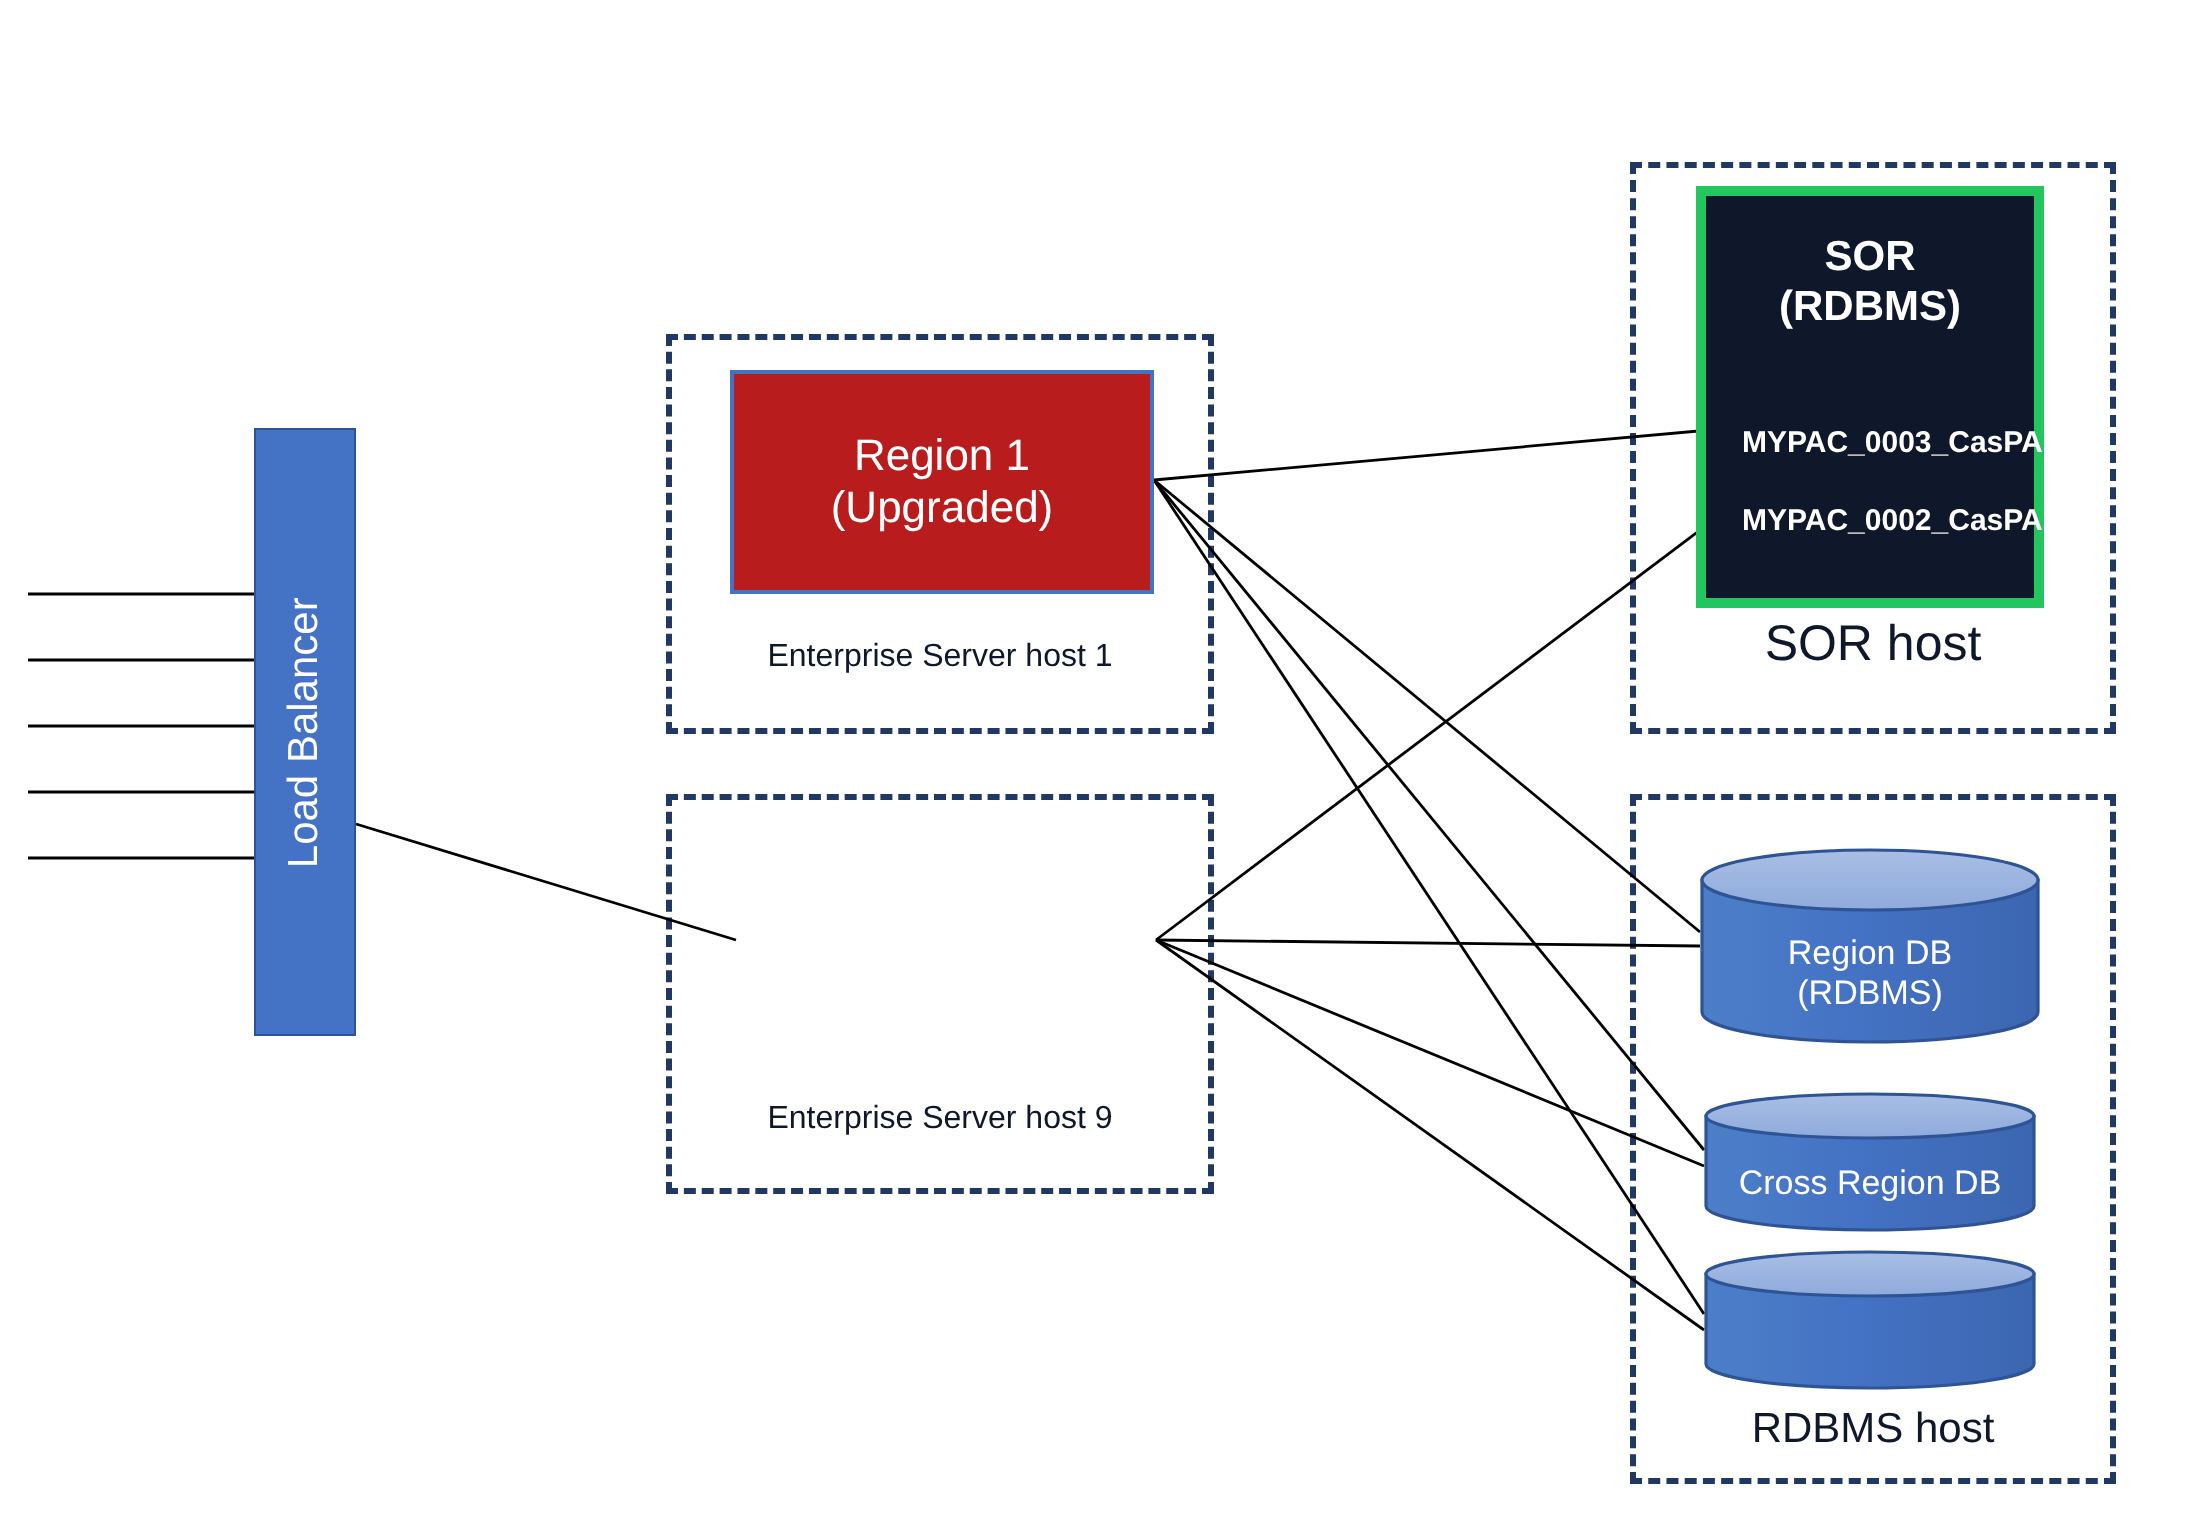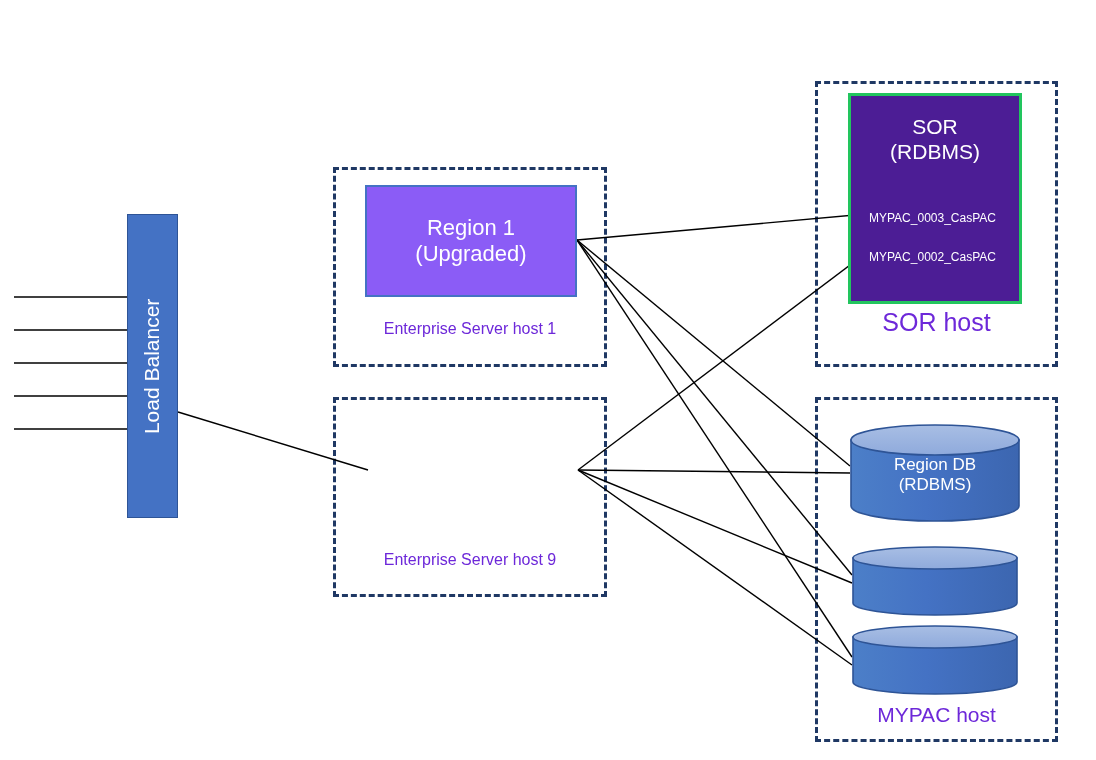--- a/index.html
+++ b/index.html
@@ -30,21 +30,21 @@
   .host-box {
     position: absolute;
     box-sizing: border-box;
     border: 3px dashed #1F3864;
     background: transparent;
     z-index: 2;
   }
   .host-label {
     position: absolute;
     text-align: center;
-    color: #6d28d9;
+    color: #0f172a;
     z-index: 11;
     white-space: nowrap;
   }
 
   
   .rect-node {
     position: absolute;
     box-sizing: border-box;
     display: flex;
     align-items: center;
@@ -52,70 +52,72 @@
     text-align: center;
     color: #ffffff;
     z-index: 10;
     line-height: 1.18;
   }
   .rect-node.blue {
     background: #4472C4;
     border: 1px solid #2E5496;
   }
   .rect-node.dark {
-    background: #8b5cf6;
+    background: #b91c1c;
     border: 2px solid #4472C4;
   }
 
   
   .lb-text {
     transform: rotate(-90deg);
     white-space: nowrap;
     font-size: 21px;
     color: #ffffff;
   }
 
   
   .sor-inner {
     position: absolute;
     box-sizing: border-box;
-    background: #4c1d95;
-    border: 3px solid #22c55e;
+    background: #0f172a;
+    border: 5px solid #22c55e;
     z-index: 10;
     color: #ffffff;
+    font-weight: bold;
   }
   .sor-title {
     text-align: center;
     font-size: 21px;
     line-height: 1.2;
     margin-top: 18px;
   }
   .sor-item {
     position: absolute;
     left: 18px;
-    font-size: 12px;
+    font-size: 15px;
     color: #ffffff;
     white-space: nowrap;
   }
 
   
   .cyl {
     position: absolute;
     z-index: 10;
   }
   .cyl-label {
     position: absolute;
     left: 0;
     width: 100%;
     text-align: center;
     color: #ffffff;
     font-size: 17px;
     line-height: 1.2;
     z-index: 12;
     pointer-events: none;
+    margin-top: 12px;
   }
 </style>
 </head>
 <body>
 
 <div id="canvas">
 
   <svg class="layer links" viewBox="0 0 1096 760">
     <g stroke="#000000" stroke-width="1.4" fill="none">
 
@@ -196,32 +198,35 @@
         <stop offset="100%" stop-color="#3C66B0"></stop>
       </linearGradient>
       <linearGradient id="cylTop2" x1="0" y1="0" x2="0" y2="1">
         <stop offset="0%" stop-color="#A8BEE4"></stop>
         <stop offset="100%" stop-color="#8FAADC"></stop>
       </linearGradient>
     </defs>
     <path d="M1,12 L1,57 A82,12 0 0 0 165,57 L165,12 Z" fill="url(#cylBody2)" stroke="#2E5496" stroke-width="1.6"></path>
     <ellipse cx="83" cy="12" rx="82" ry="11" fill="url(#cylTop2)" stroke="#2E5496" stroke-width="1.6"></ellipse>
   </svg>
+  <div class="cyl-label" style="left:852px; top:570px; width:166px;">
+    <span>Cross Region DB</span>
+  </div>
 
   <svg class="cyl" style="left:852px; top:625px; width:166px; height:70px;" viewBox="0 0 166 70">
     <defs>
       <linearGradient id="cylBody3" x1="0" y1="0" x2="1" y2="0">
         <stop offset="0%" stop-color="#4C7FC8"></stop>
         <stop offset="45%" stop-color="#4472C4"></stop>
         <stop offset="100%" stop-color="#3C66B0"></stop>
       </linearGradient>
       <linearGradient id="cylTop3" x1="0" y1="0" x2="0" y2="1">
         <stop offset="0%" stop-color="#A8BEE4"></stop>
         <stop offset="100%" stop-color="#8FAADC"></stop>
       </linearGradient>
     </defs>
     <path d="M1,12 L1,57 A82,12 0 0 0 165,57 L165,12 Z" fill="url(#cylBody3)" stroke="#2E5496" stroke-width="1.6"></path>
     <ellipse cx="83" cy="12" rx="82" ry="11" fill="url(#cylTop3)" stroke="#2E5496" stroke-width="1.6"></ellipse>
   </svg>
 
-  <div class="host-label" style="left:815px; top:703px; width:243px; font-size:21px;">MYPAC host</div>
+  <div class="host-label" style="left:815px; top:703px; width:243px; font-size:21px;">RDBMS host</div>
 
 </div>
 
 </body></html>

